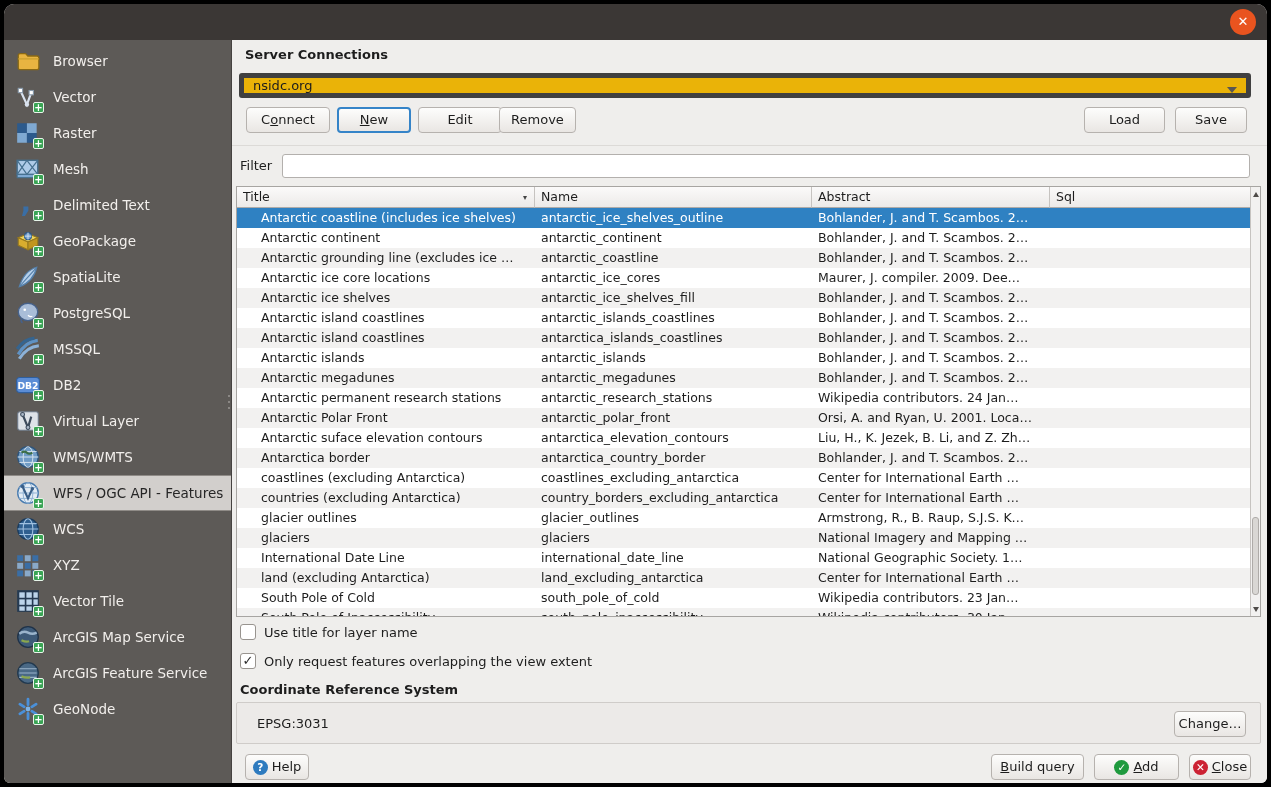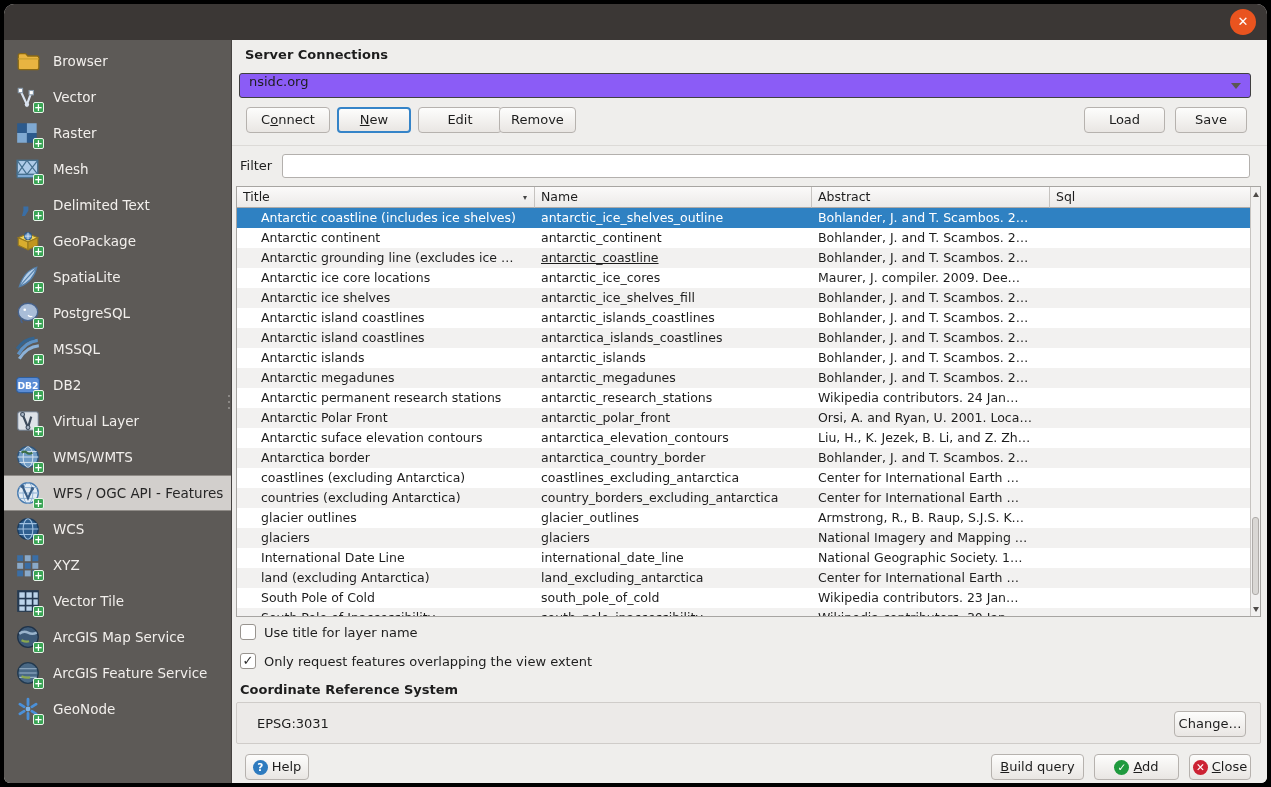--- a/index.html
+++ b/index.html
@@ -22,22 +22,22 @@
   .side-icon svg { width:26px; height:26px; display:block; }
   .badge { position:absolute; right:-3px; bottom:-3px; width:11px; height:11px; background:#3aa455; border:1px solid #e8f5ea;
            border-radius:2px; color:#fff; font-size:10px; font-weight:bold; line-height:9px; text-align:center; }
   .splitter { position:absolute; right:0px; top:345px; width:5px; height:34px; display:flex; flex-direction:column; gap:4px; align-items:center; justify-content:center; cursor:col-resize; }
   .splitter i { width:2px; height:2px; background:#9b9895; border-radius:50%; }
 
   
   .content { position:relative; flex:1; background:#efeeec; font-size:13px; color:#1d1d1d; }
   .sec-title { position:absolute; font-weight:bold; font-size:13px; color:#1d1d1d; }
 
-  .combo { position:absolute; left:7px; top:33px; width:1012px; height:25px; background:#8b5cf6; border:1px solid #404040;
-           border-radius:3px; display:flex; align-items:flex-start; padding-left:9px; font-size:13px; cursor:pointer; }
+  .combo { position:absolute; left:7px; top:33px; width:1012px; height:25px; background:#eab308; border:5px solid #404040;
+           border-radius:3px; display:flex; align-items:flex-end; padding-left:9px; font-size:13px; cursor:pointer; }
   .combo .arrow { position:absolute; right:9px; top:9px; width:0; height:0; border-left:5px solid transparent;
                   border-right:5px solid transparent; border-top:6px solid #5a5752; }
 
   .btn { position:absolute; height:26px; background:linear-gradient(#fdfdfc,#e9e6e3); border:1px solid #b6b2ae;
          border-radius:4px; font-size:13px; color:#1d1d1d; text-align:center; line-height:24px; cursor:pointer; font-family:"DejaVu Sans", sans-serif; }
   .btn.focused { border:2px solid #3584c8; line-height:22px; }
   .divider { position:absolute; left:0; right:0; top:105px; height:1px; background:#dcdad7; }
 
   .filter-label { position:absolute; left:8px; top:118px; }
   .filter-input { position:absolute; left:50px; top:114px; width:968px; height:24px; background:#fff;
@@ -365,21 +365,21 @@
               <div class="td" style="width: 202px; flex: 1 1 0%;"></div>
             </div>
             <div class="tr">
               <div class="td c0" style="width: 298px;">Antarctic continent</div>
               <div class="td" style="width: 277px;">antarctic_continent</div>
               <div class="td" style="width: 238px;">Bohlander, J. and T. Scambos. 2…</div>
               <div class="td" style="width: 202px; flex: 1 1 0%;"></div>
             </div>
             <div class="tr even">
               <div class="td c0" style="width: 298px;">Antarctic grounding line (excludes ice …</div>
-              <div class="td" style="width: 277px; text-decoration: underline;">antarctic_coastline</div>
+              <div class="td" style="width: 277px;">antarctic_coastline</div>
               <div class="td" style="width: 238px;">Bohlander, J. and T. Scambos. 2…</div>
               <div class="td" style="width: 202px; flex: 1 1 0%;"></div>
             </div>
             <div class="tr">
               <div class="td c0" style="width: 298px;">Antarctic ice core locations</div>
               <div class="td" style="width: 277px;">antarctic_ice_cores</div>
               <div class="td" style="width: 238px;">Maurer, J. compiler. 2009. Dee…</div>
               <div class="td" style="width: 202px; flex: 1 1 0%;"></div>
             </div>
             <div class="tr even">

